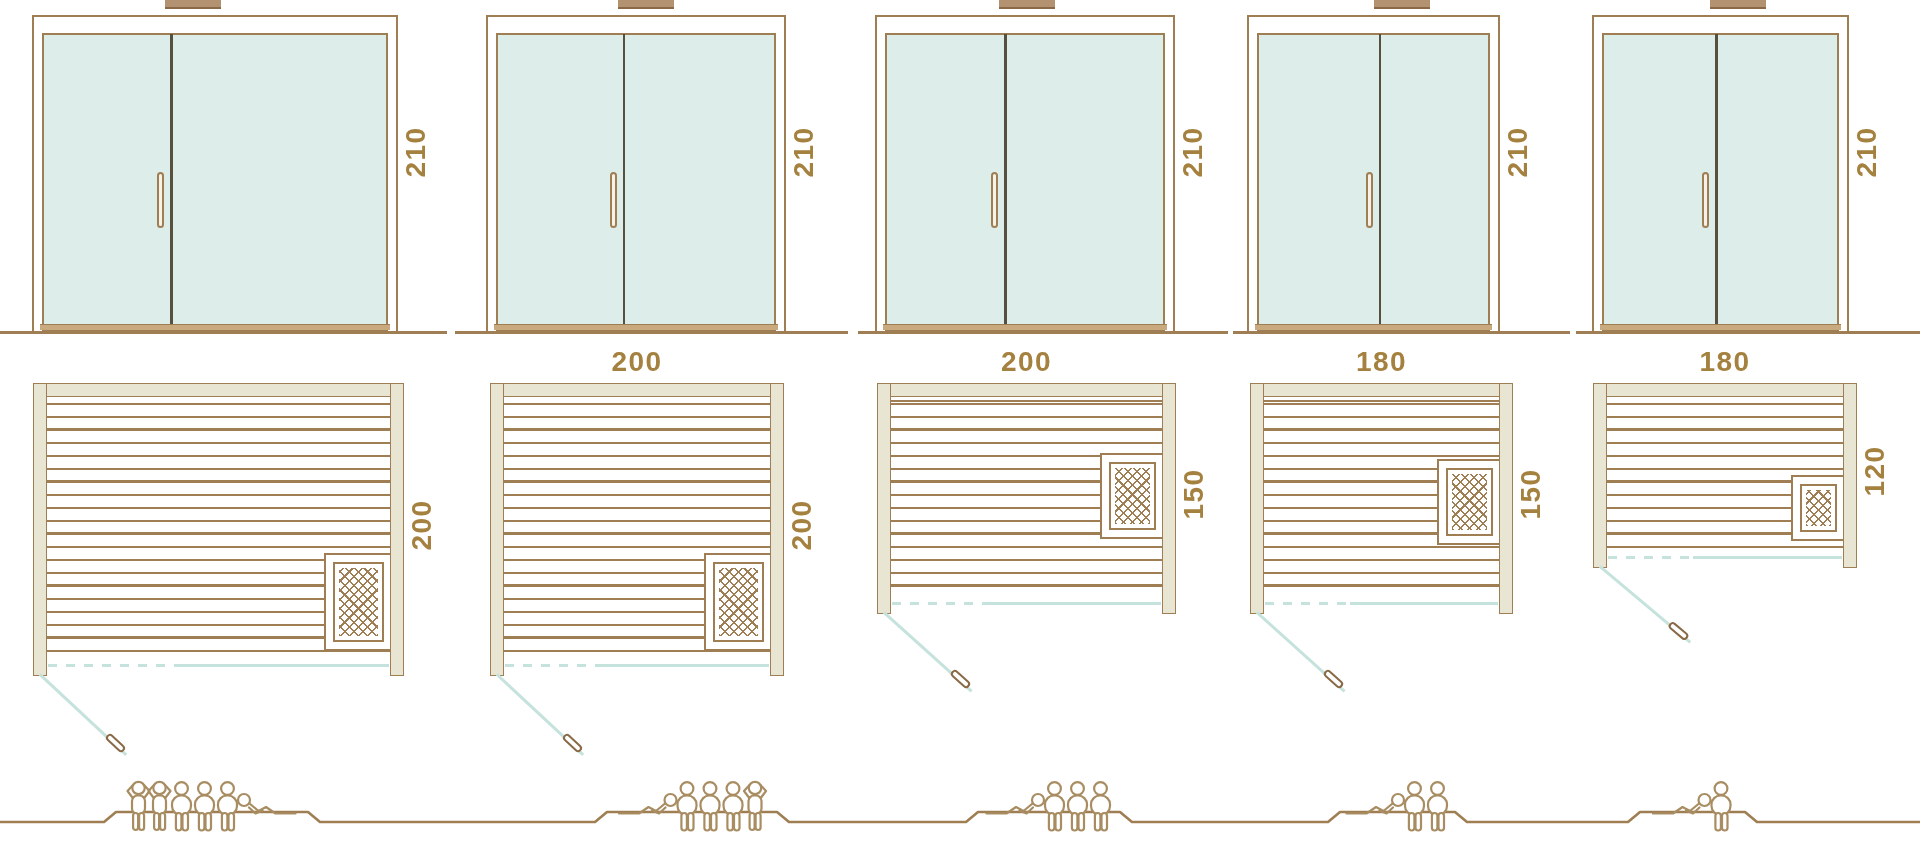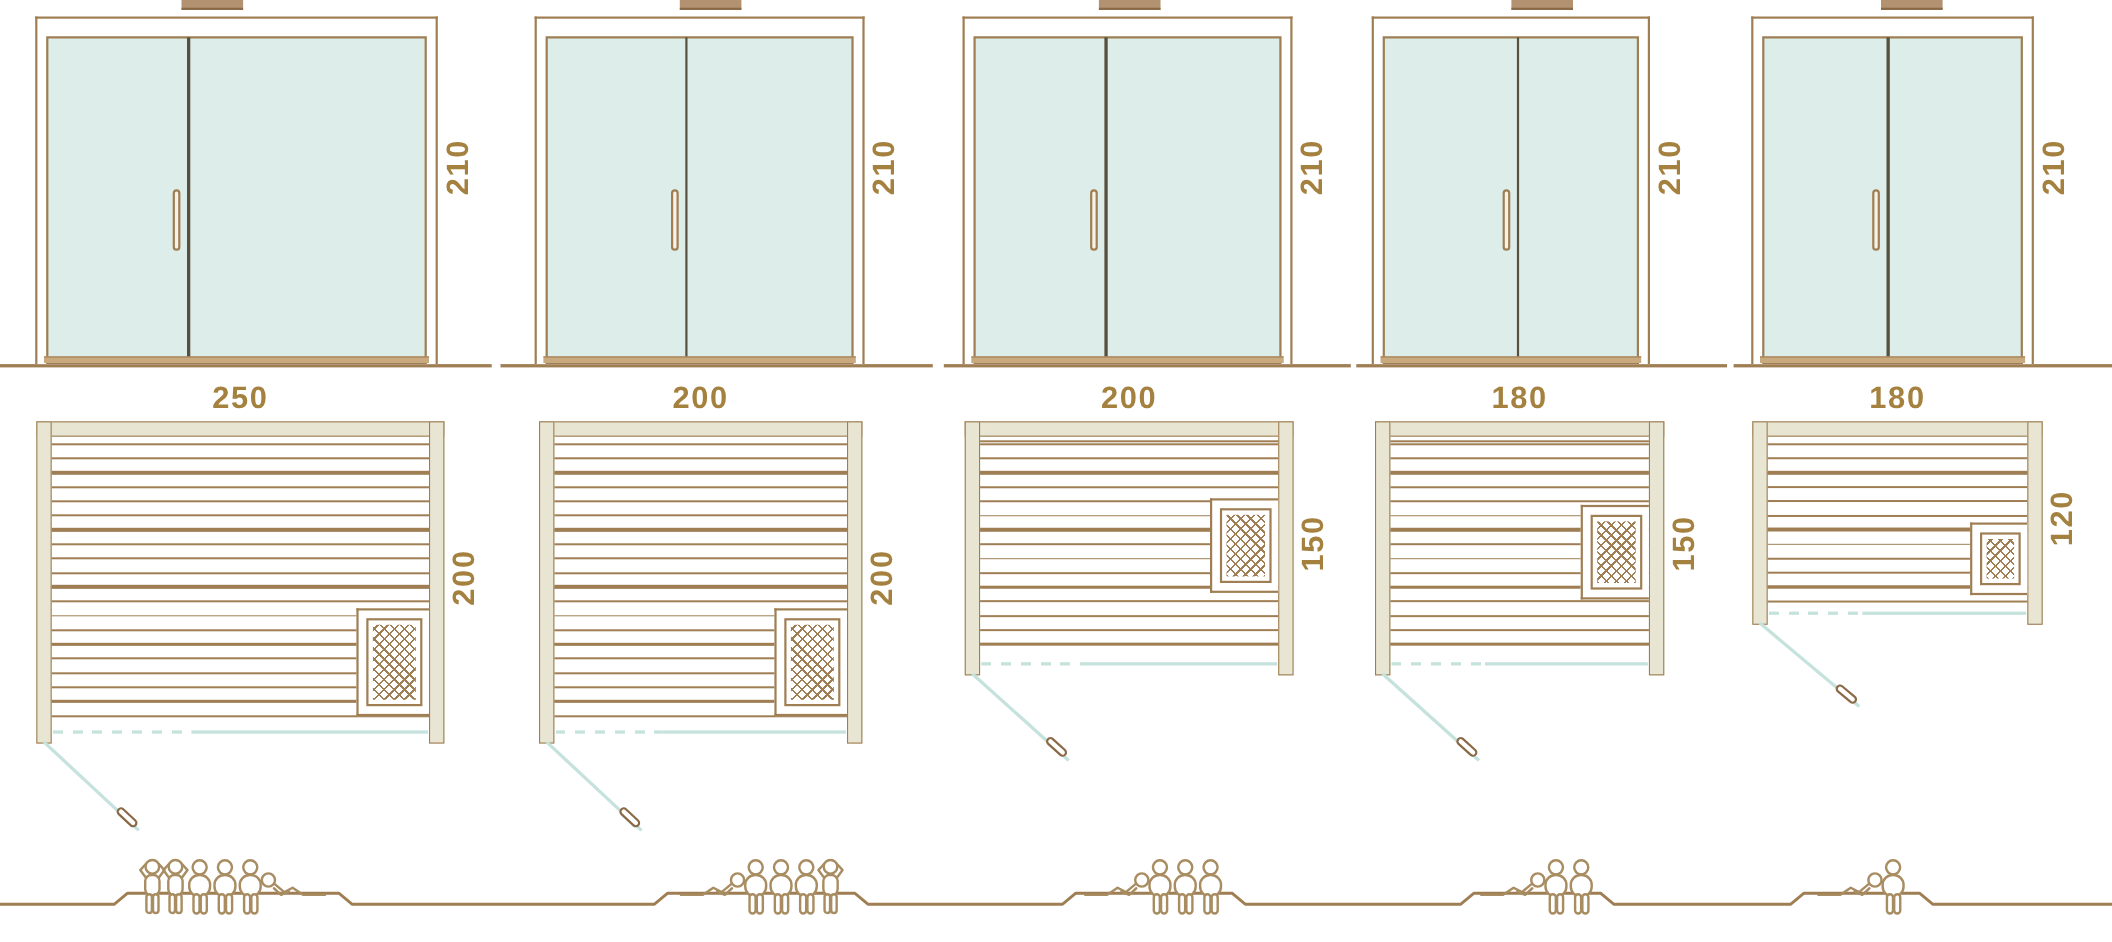--- a/index.html
+++ b/index.html
@@ -114,21 +114,20 @@
       <div class="abs niche" style="width: 66px; height: 98px; right: 0px; bottom: 6px; position: absolute;">
         <div class="heater-box">
           <div class="mesh"></div>
         </div>
       </div>
     </div>
     <div class="abs teal-dash" style="left: 48px; top: 664px; width: 122.43px;"></div>
     <div class="abs teal-solid" style="left: 173.98px; top: 664px; width: 215.02px;"></div>
     <div class="abs swing" style="left: 40px; top: 673px; width: 118px; transform: rotate(43deg);"></div>
     <div class="abs swing-handle" style="left: 103.598px; top: 738.564px; transform: rotate(43deg);"></div>
-    <span class="abs dim-label dim-top" style="left: 33px; top: 346px; width: 371px;">250</span>
     <span class="abs dim-label dim-side" style="left: 422px; top: 525px;">200</span>
     <div class="abs cap" style="left: 617.8px; top: 0px; width: 56px; height: 9px;"></div>
     <div class="abs frame" style="left: 486px; top: 15px; width: 300px; height: 316px;"></div>
     <div class="abs glass" style="left: 496px; top: 33px; width: 280px; height: 298px;"></div>
     <div class="abs divider" style="left: 622.8px; top: 34px; height: 296px;"></div>
     <div class="abs handle" style="left: 609.8px; top: 172px; width: 7px; height: 56px;"></div>
     <div class="abs sill" style="left: 494px; top: 324px; width: 284px; height: 6px;"></div>
     <span class="abs dim-label dim-side" style="left: 804px; top: 152px;">210</span>
     <div class="abs wall" style="left: 490px; top: 383px; width: 294px; height: 14px;"></div>
     <div class="abs wall" style="left: 490px; top: 383px; width: 14px; height: 293px;"></div>

